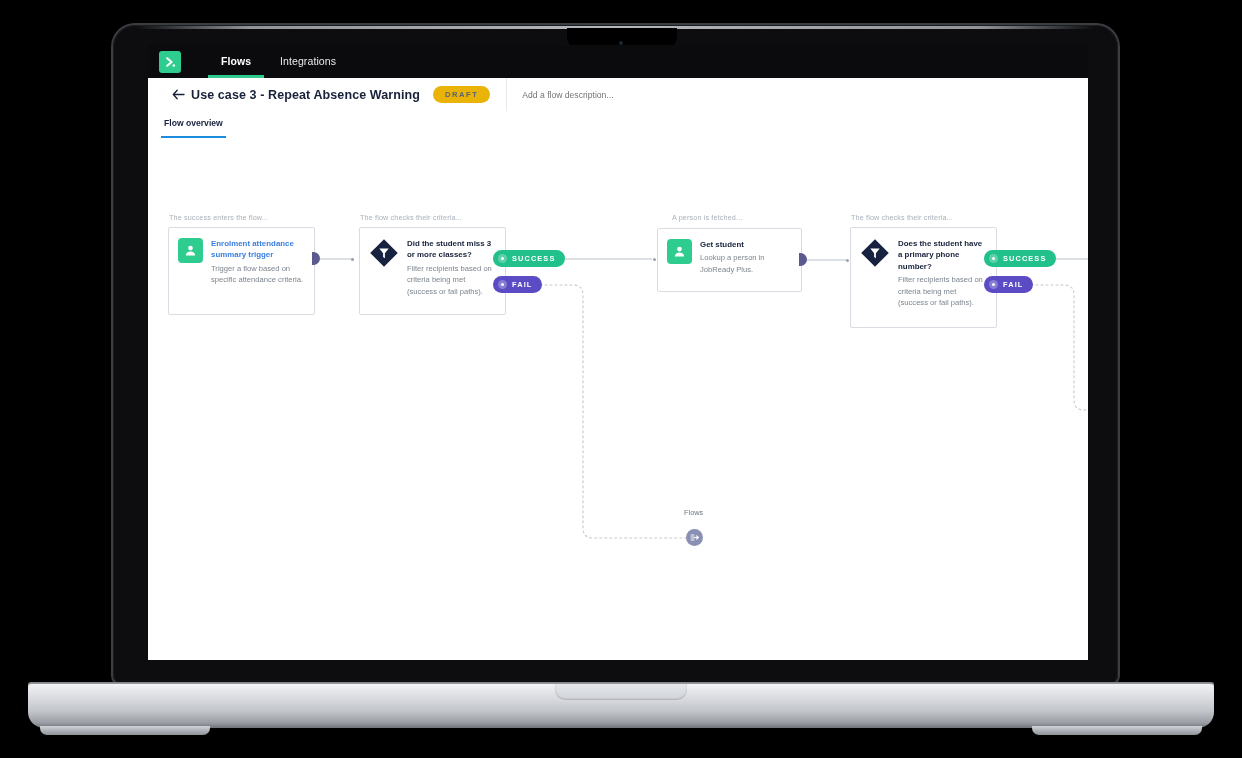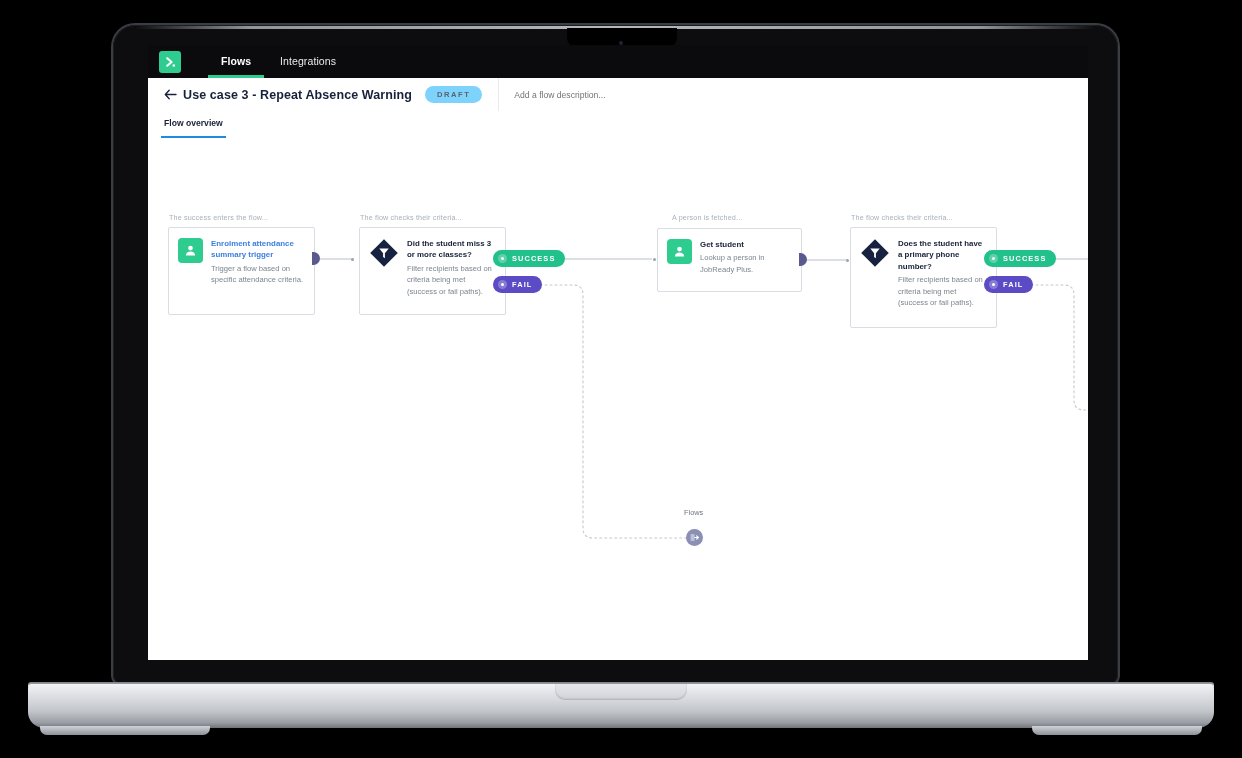--- a/index.html
+++ b/index.html
@@ -43,24 +43,24 @@
   .topnav{position:absolute;left:0;top:0;width:940px;height:33px;background:#0b0b0d;}
   .logo{position:absolute;left:11px;top:6px;width:22px;height:22px;background:#2ecc8f;border-radius:3px;
         display:flex;align-items:center;justify-content:center;}
   .logo svg{display:block;}
   .navitem{position:absolute;top:0;height:33px;line-height:33px;color:#fff;font-size:10.5px;font-weight:600;letter-spacing:.1px;}
   .navitem.active:after{content:"";position:absolute;left:-13px;right:-13px;bottom:0;height:3px;background:#2ecc8f;}
   #nav-flows{left:73px;}
   #nav-integrations{left:132px;color:#e9eaec;font-weight:400;}
 
   
-  .titlebar{position:absolute;left:4px;top:33px;width:940px;height:33px;background:#fff;border-bottom:1px solid #e8eaed;display:flex;align-items:center;}
+  .titlebar{position:absolute;left:12px;top:33px;width:940px;height:33px;background:#fff;border-bottom:1px solid #e8eaed;display:flex;align-items:center;}
   .back-icon{margin-left:11px;width:14px;height:14px;color:#1f2a44;display:flex;align-items:center;justify-content:center;}
   .flow-title{margin-left:6px;font-size:12.5px;font-weight:700;color:#17213a;letter-spacing:.1px;}
-  .draft-badge{margin-left:13px;background:#7dd3fc;color:#5b6470;font-size:7.6px;font-weight:700;letter-spacing:1.5px;
+  .draft-badge{margin-left:13px;background:#eab308;color:#5b6470;font-size:7.6px;font-weight:700;letter-spacing:1.5px;
     padding:4px 12px;border-radius:11px;}
   .desc-sep{margin-left:16px;width:1px;height:33px;background:#e8eaed;}
   .desc-input{margin-left:13px;font-size:8.6px;color:#9aa3ad;border:none;outline:none;background:transparent;width:360px;
     font-family:"Liberation Sans",sans-serif;}
 
   
   .tabrow{position:absolute;left:0;top:66px;width:940px;height:27px;background:#fff;border-bottom:1px solid #e8eaed;}
   .tab{position:absolute;left:16px;top:0;height:27px;line-height:25px;font-size:8.6px;font-weight:700;color:#17213a;}
   .tab:after{content:"";position:absolute;left:-3px;right:-3px;bottom:0;height:2.5px;background:#1d8ce0;}
 

